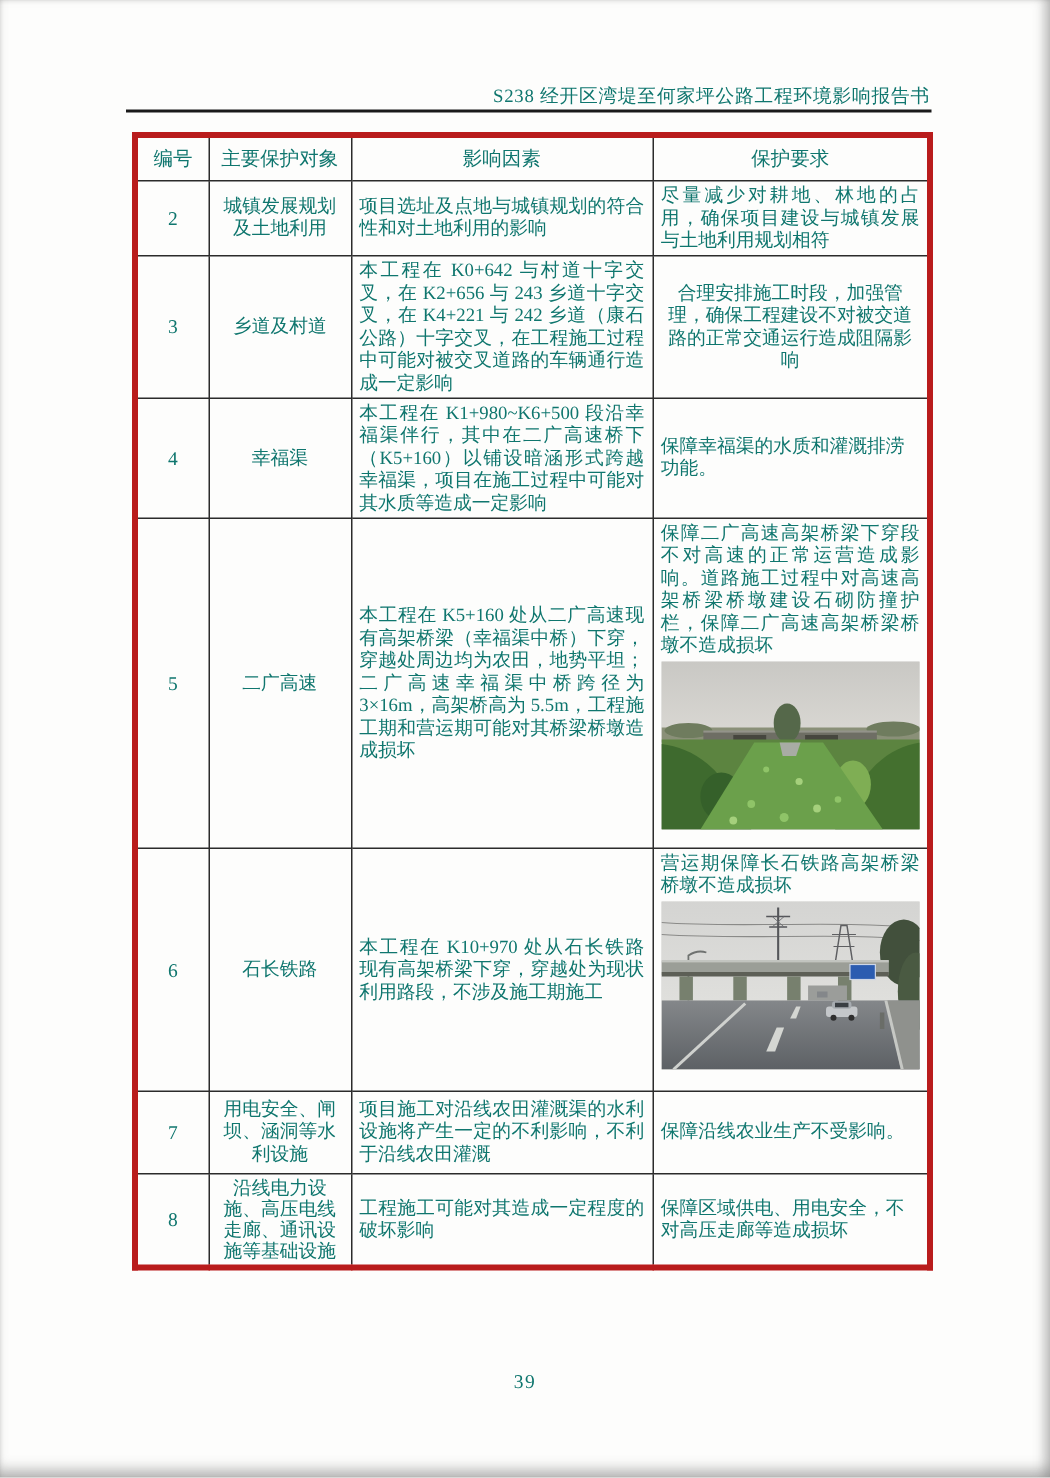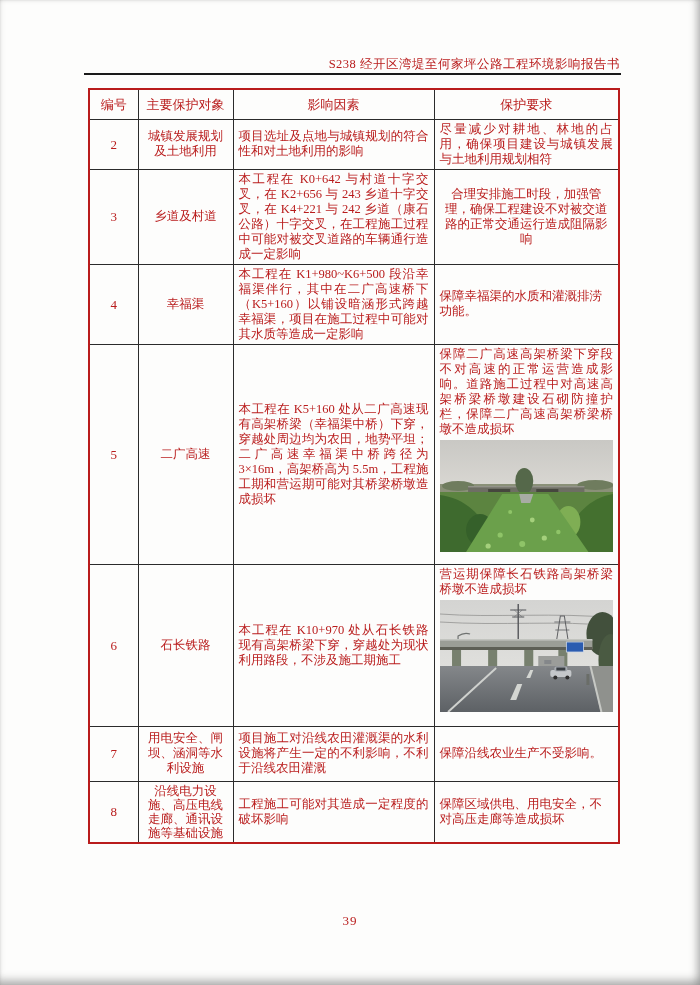--- a/index.html
+++ b/index.html
@@ -1,40 +1,40 @@
 <!DOCTYPE html>
 <html><head>
 <meta charset="utf-8">
 <style>
   html,body{margin:0;padding:0;background:#dedede;}
   .page{
     position:relative;width:700px;height:985px;margin:0 auto;
     background:#fdfdfc;overflow:hidden;
-    font-family:"Liberation Serif","DejaVu Serif",serif;color:#b91c1c;
+    font-family:"Liberation Serif","DejaVu Serif",serif;color:#0f766e;
   }
   .scan-edges{
     position:absolute;inset:0;pointer-events:none;z-index:9;
     box-shadow:
       inset -7px 0 7px -3px rgba(100,100,100,.38),
       inset 0 -9px 9px -4px rgba(95,95,95,.45),
       inset 2px 0 3px -2px rgba(120,120,120,.22),
       inset 0 2px 3px -2px rgba(120,120,120,.22);
   }
   .doc-header{
     position:absolute;top:56px;right:80px;
     font-size:12.5px;letter-spacing:.5px;white-space:nowrap;
   }
   .header-rule{
     position:absolute;top:73px;left:84px;width:537px;height:2px;
     background:#1a1a1a;
   }
   table.main{
     position:absolute;left:88px;top:88px;width:530px;
     border-collapse:collapse;table-layout:fixed;
-    border:2px solid #b91c1c;
+    border:4px solid #b91c1c;
   }
   th,td{
     border:1px solid #2b2b2b;box-sizing:border-box;
     padding:2px 5px;font-size:12.5px;line-height:15px;
     font-weight:normal;vertical-align:middle;overflow:hidden;
   }
   th{text-align:center;height:30px;font-size:13px;}
   td.num{text-align:center;font-size:13px;}
   td.target{text-align:center;}
   td.impact{text-align:justify;text-justify:inter-character;}

